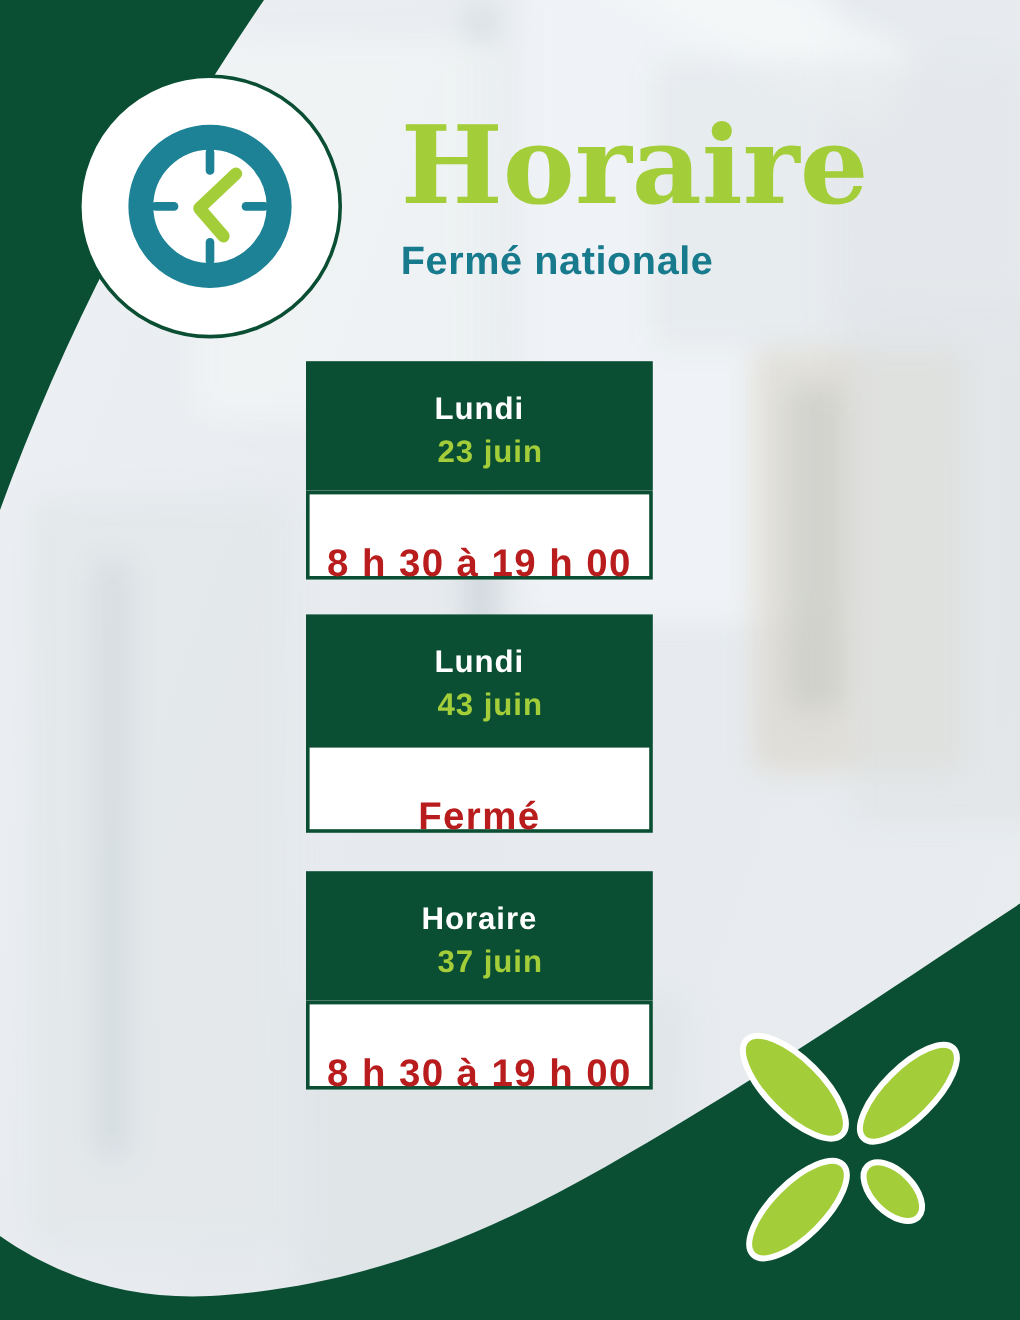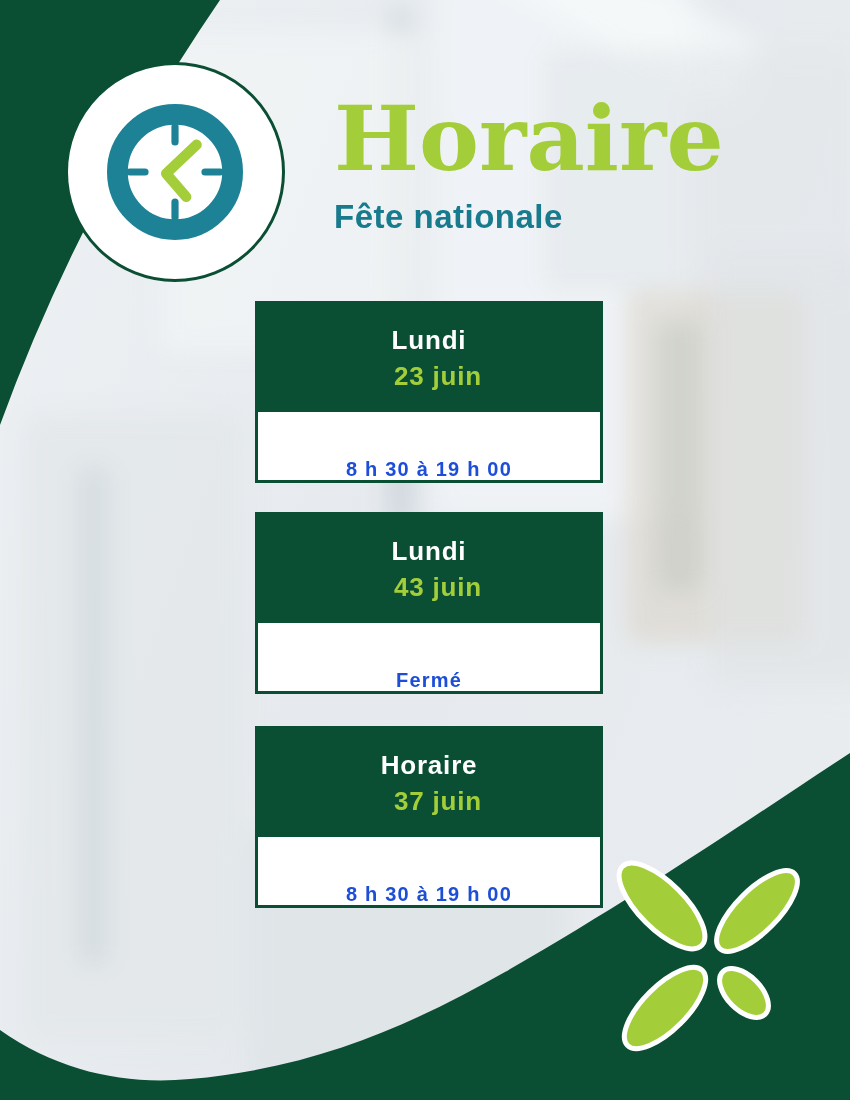--- a/index.html
+++ b/index.html
@@ -40,36 +40,36 @@
   .page-title{
     margin:0;font-family:"DejaVu Serif",serif;font-weight:700;
     font-size:90px;line-height:92px;color:#a3ce39;letter-spacing:0px;
   }
   .subtitle{
     margin-top:12px;font-size:33px;line-height:42px;font-weight:700;
     color:#187a8d;letter-spacing:.5px;
   }
 
   
-  .card{position:absolute;left:255px;width:348px;z-index:3;box-sizing:border-box;}
+  .card{position:absolute;left:255px;width:289px;z-index:3;box-sizing:border-box;}
   .card-1{top:301px;}
   .card-2{top:512px;}
   .card-3{top:726px;}
   .card-header{
     height:108px;background:#0a4f33;color:#ffffff;
     display:flex;flex-direction:column;align-items:center;justify-content:center;
     gap:5px;padding-top:6px;box-sizing:border-box;
   }
   .day{font-size:26px;font-weight:700;letter-spacing:.8px;color:#ffffff;}
   .date{font-size:26px;font-weight:700;letter-spacing:.8px;color:#a3ce39;margin-left:18px;}
   .card-body{
     height:74px;background:#ffffff;border:3px solid #0a4f33;box-sizing:border-box;
     display:flex;align-items:center;justify-content:center;
   }
-  .hours{font-size:20px;font-weight:600;letter-spacing:1.2px;color:#1d4ed8;margin-top:47px;}
+  .hours{font-size:32px;font-weight:600;letter-spacing:1.2px;color:#b91c1c;margin-top:47px;}
 </style>
 </head>
 <body>
 
 <div class="poster">
 
   <div class="bg">
     <div class="blob1"></div>
       <div class="blob2"></div>
       <div class="blob3"></div>
@@ -104,21 +104,21 @@
         <rect x="49" y="105.5" width="28" height="9" rx="4.5"></rect>
         <rect x="143" y="105.5" width="28" height="9" rx="4.5"></rect>
       </g>
       <polyline points="137,76 99,112 124,141" fill="none" stroke="#a3ce39" stroke-width="13" stroke-linecap="round" stroke-linejoin="round"></polyline>
     </svg>
   </div>
 
   <div class="title-block">
     <h1 class="page-title">Horaire</h1>
     <div class="subtitle">
-      <span>Fête nationale</span><br>
+      <span>Fermé nationale</span><br>
     </div>
   </div>
 
   <div class="card card-1">
     <div class="card-header">
       <div class="day">Lundi</div>
       <div class="date">23 juin</div>
     </div>
     <div class="card-body">
       <div class="hours">8 h 30 à 19 h 00</div>

